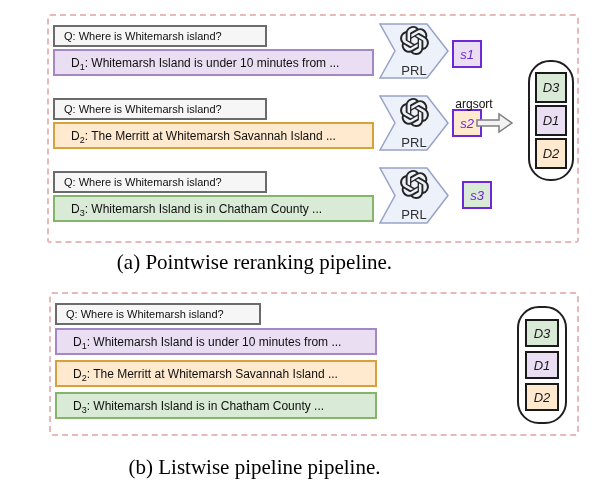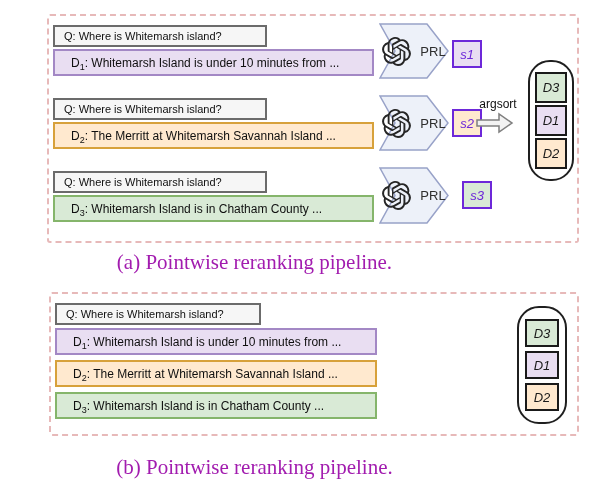--- a/index.html
+++ b/index.html
@@ -23,21 +23,21 @@
   }
   .purple { background:#e9def2; border-color:#a388c5; }
   .orange { background:#ffe9cf; border-color:#d7a13b; }
   .green  { background:#d9ead6; border-color:#85b56b; }
   sub { font-size:9px; line-height:0; }
   .chevron { position:absolute; }
   .chevron svg.shape { position:absolute; left:0; top:0; }
   .chev-blue { fill:#edf1f9; stroke:#98a2c8; stroke-width:1.5; }
   .chev-red  { fill:#f8cecc; stroke:#b85450; stroke-width:1.5; }
   .chev-content {
-    position:absolute; inset:0; display:flex; 
+    position:absolute; inset:0; display:flex; flex-direction:column;
     align-items:center; justify-content:center; gap:9px;
   }
   .model-label { font-size:13px; color:#2e2e2e; line-height:1; }
   .logo { color:#262626; }
   .sbox {
     position:absolute; width:30px; height:28px; border:2px solid;
     box-sizing:border-box; display:flex; align-items:center; justify-content:center;
     font-style:italic; font-size:13px; color:#6d28d9;
   }
   .argsort-label { position:absolute; font-size:12px; color:#0f0f0f; text-align:center; }
@@ -50,21 +50,21 @@
   .stack .cell {
     border:2px solid; box-sizing:border-box; display:flex; align-items:center;
     justify-content:center; font-style:italic; font-size:13px; color:#1a1a1a;
   }
   .stack-a { padding:10px 0; }
   .stack-a .cell { width:32px; height:31px; }
   .stack-b { padding:11px 0; }
   .stack-b .cell { width:34px; height:28px; }
   .caption {
     position:absolute; left:0; width:495px; text-align:center;
-    font-family:"Liberation Serif", serif; font-size:21px; color:#a21caf;
+    font-family:"Liberation Serif", serif; font-size:21px; color:#000000;
   }
 </style>
 </head>
 <body>
 
 <svg width="0" height="0" style="position:absolute" aria-hidden="true">
   <defs>
     <symbol id="openai" viewBox="0 0 24 24">
       <path fill="currentColor" d="M22.2819 9.8211a5.9847 5.9847 0 0 0-.5157-4.9108 6.0462 6.0462 0 0 0-6.5098-2.9A6.0651 6.0651 0 0 0 4.9807 4.1818a5.9847 5.9847 0 0 0-3.9977 2.9 6.0462 6.0462 0 0 0 .7427 7.0966 5.98 5.98 0 0 0 .511 4.9107 6.051 6.051 0 0 0 6.5146 2.9001A5.9847 5.9847 0 0 0 13.2599 24a6.0557 6.0557 0 0 0 5.7718-4.2058 5.9894 5.9894 0 0 0 3.9977-2.9001 6.0557 6.0557 0 0 0-.7475-7.0729zm-9.022 12.6081a4.4755 4.4755 0 0 1-2.8764-1.0408l.1419-.0804 4.7783-2.7582a.7948.7948 0 0 0 .3927-.6813v-6.7369l2.02 1.1686a.071.071 0 0 1 .038.052v5.5826a4.504 4.504 0 0 1-4.4945 4.4944zm-9.6607-4.1254a4.4708 4.4708 0 0 1-.5346-3.0137l.142.0852 4.783 2.7582a.7712.7712 0 0 0 .7806 0l5.8428-3.3685v2.3324a.0804.0804 0 0 1-.0332.0615L9.74 19.9502a4.4992 4.4992 0 0 1-6.1408-1.6464zM2.3408 7.8956a4.485 4.485 0 0 1 2.3655-1.9728V11.6a.7664.7664 0 0 0 .3879.6765l5.8144 3.3543-2.0201 1.1685a.0757.0757 0 0 1-.071 0l-4.8303-2.7865A4.504 4.504 0 0 1 2.3408 7.8956zm16.5963 3.8558L13.1038 8.364 15.1192 7.2a.0757.0757 0 0 1 .071 0l4.8303 2.7913a4.4944 4.4944 0 0 1-.6765 8.1042v-5.6772a.79.79 0 0 0-.407-.667zm2.0107-3.0231l-.142-.0852-4.7735-2.7818a.7759.7759 0 0 0-.7854 0L9.409 9.2297V6.8974a.0662.0662 0 0 1 .0284-.0615l4.8303-2.7866a4.4992 4.4992 0 0 1 6.6802 4.66zM8.3065 12.863l-2.02-1.1638a.0804.0804 0 0 1-.038-.0567V6.0742a4.4992 4.4992 0 0 1 7.3757-3.4537l-.142.0805L8.704 5.459a.7948.7948 0 0 0-.3927.6813zm1.0976-2.3654l2.602-1.4998 2.6069 1.4998v2.9994l-2.5974 1.4997-2.6067-1.4997Z"></path>
     </symbol>
@@ -125,21 +125,21 @@
     </svg>
     <div class="chev-content">
       <svg class="logo" width="29" height="29">
           <use href="#openai"></use>
         </svg>
       <span class="model-label">PRL</span>
     </div>
   </div>
   <div class="sbox green" style="left:455px; top:181px;">s3</div>
 
-  <div class="argsort-label" style="left:458px; top:97px; width:66px;">argsort</div>
+  <div class="argsort-label" style="left:434px; top:97px; width:66px;">argsort</div>
   <svg class="arrow-svg" style="left:469px; top:112px;" width="38" height="22" viewBox="0 0 38 22">
     <polygon points="1,8 23,8 23,2 36,11 23,20 23,14 1,14" fill="#f2f2f2" stroke="#7f7f7f" stroke-width="1.5"></polygon>
   </svg>
 
   <div class="stack stack-a" style="left:521px; top:60px; width:46px; height:121px;">
     <div class="cell green">D3</div>
     <div class="cell purple">D1</div>
     <div class="cell orange">D2</div>
   </div>
 
@@ -160,15 +160,15 @@
     <span><span>D</span><sub>3</sub><span>: Whitemarsh Island is in Chatham County ...</span></span>
   </div>
 
 
   <div class="stack stack-b" style="left:510px; top:306px; width:50px; height:118px;">
     <div class="cell green">D3</div>
     <div class="cell purple">D1</div>
     <div class="cell orange">D2</div>
   </div>
 
-  <div class="caption" style="top:455px;">(b) Pointwise reranking pipeline.</div>
+  <div class="caption" style="top:455px;">(b) Listwise pipeline pipeline.</div>
 
 </div>
 
 </body></html>

